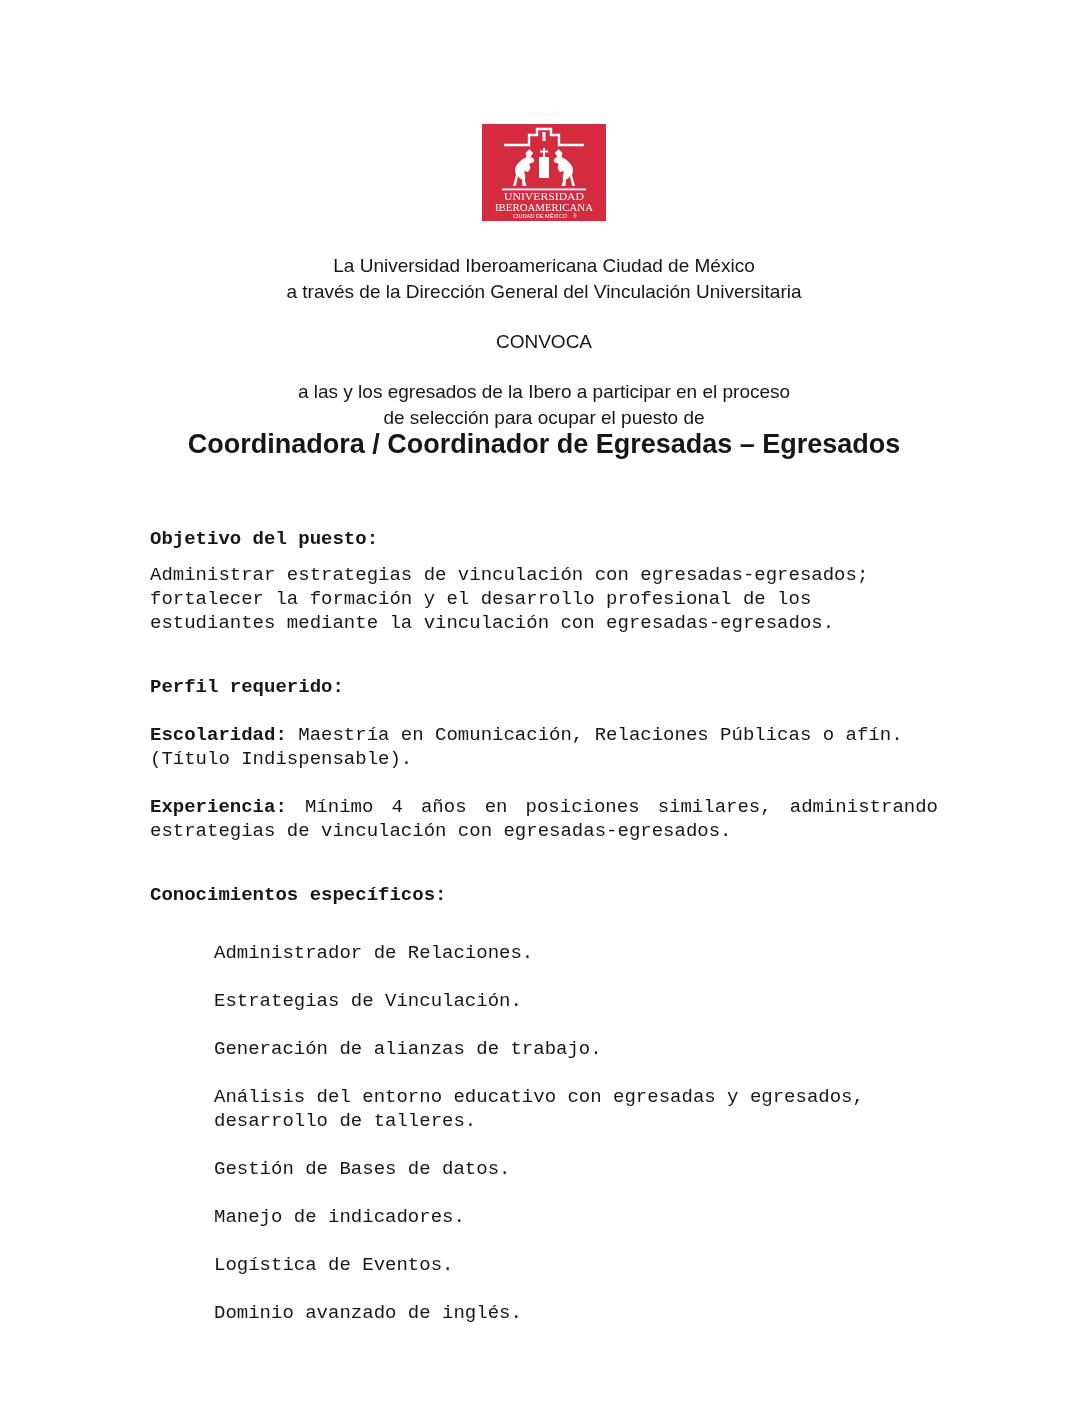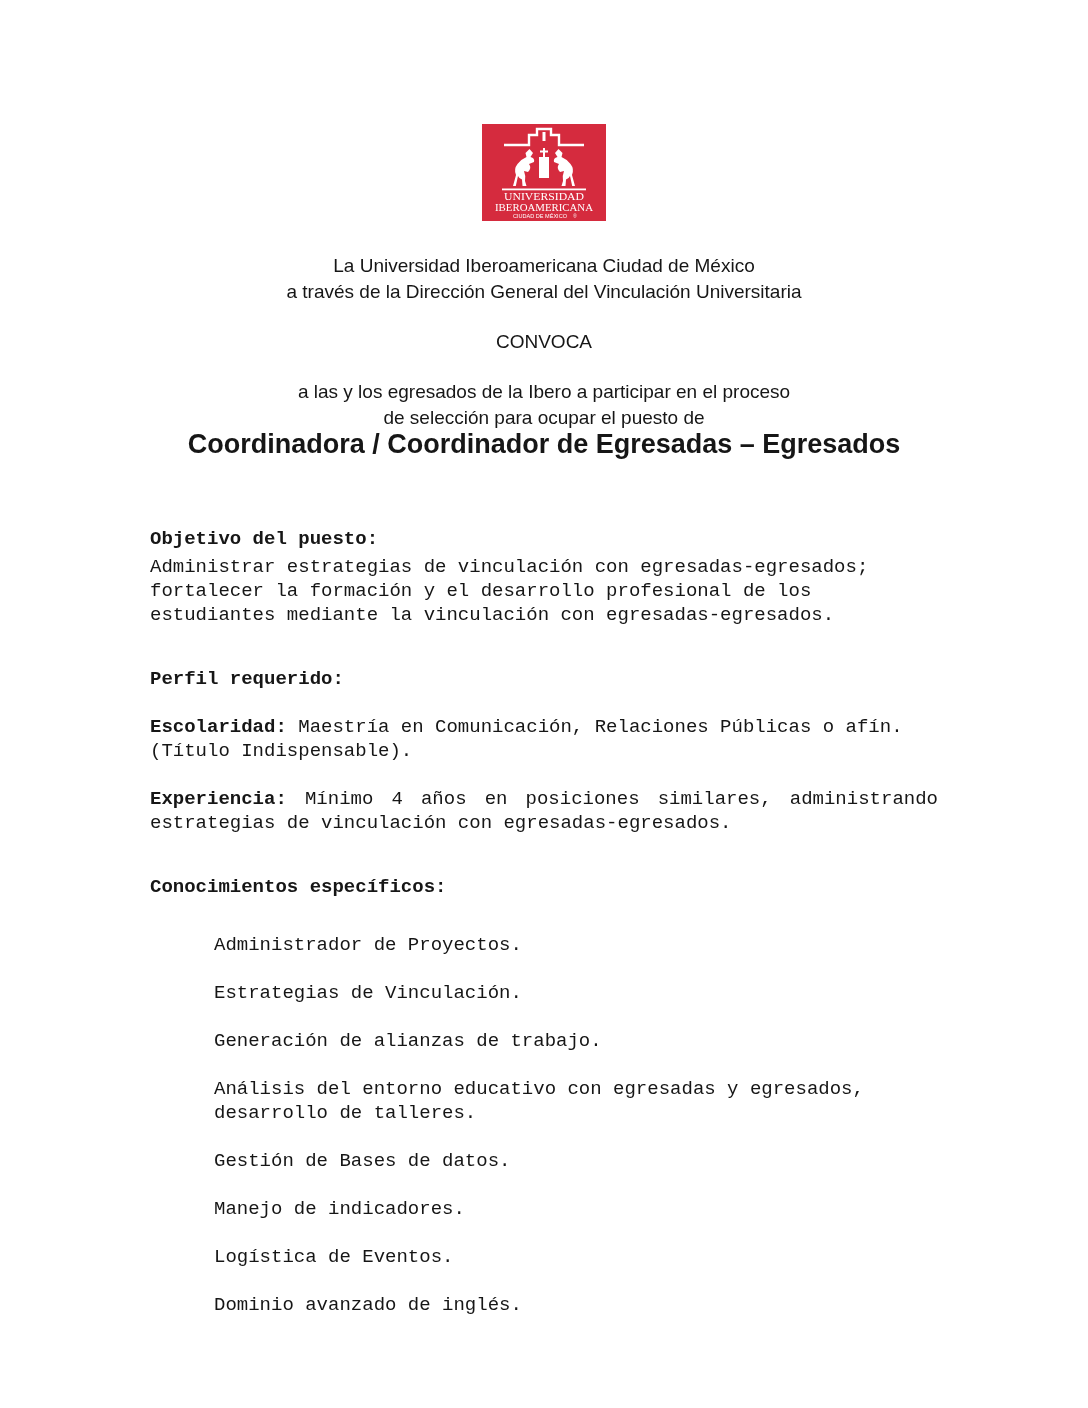--- a/index.html
+++ b/index.html
@@ -51,21 +51,21 @@
     font-family: Liberation Mono, monospace;
   }
   .content h3 {
     font-size: 19px;
     line-height: 24px;
     font-weight: bold;
     margin-top: 40px;
   }
   .sec-heading { margin-top: 24px; }
   .sec-heading.first { margin-top: 0; }
-  .para-block { margin-top: 4px; }
+  .para-block { margin-top: 12px; }
   .spaced { margin-top: 24px; }
   .justified { text-align: justify; }
   .conocimientos-heading { margin-top: 28px; }
   .knowledge-list { margin-top: 34px; padding-left: 64px; }
   .knowledge-list p { margin-bottom: 24px; line-height: 24px; }
   strong { font-weight: bold; }
 </style>
 </head>
 <body>
 
@@ -118,21 +118,21 @@
 
     <h3 class="sec-heading">Perfil requerido:</h3>
 
     <p class="spaced"><strong>Escolaridad:</strong><span> Maestría en Comunicación, Relaciones Públicas o afín. (Título Indispensable).</span></p>
 
     <p class="spaced justified"><strong>Experiencia:</strong><span> Mínimo 4 años en posiciones similares, administrando estrategias de vinculación con egresadas-egresados.</span></p>
 
     <h3 class="sec-heading conocimientos-heading">Conocimientos específicos:</h3>
 
     <div class="knowledge-list">
-      <p>Administrador de Proyectos.</p>
+      <p>Administrador de Relaciones.</p>
       <p>Estrategias de Vinculación.</p>
       <p>Generación de alianzas de trabajo.</p>
       <p>Análisis del entorno educativo con egresadas y egresados, desarrollo de talleres.</p>
       <p>Gestión de Bases de datos.</p>
       <p>Manejo de indicadores.</p>
       <p>Logística de Eventos.</p>
       <p>Dominio avanzado de inglés.</p>
       <p>Manejo de específicos Office.</p>
     </div>
 

